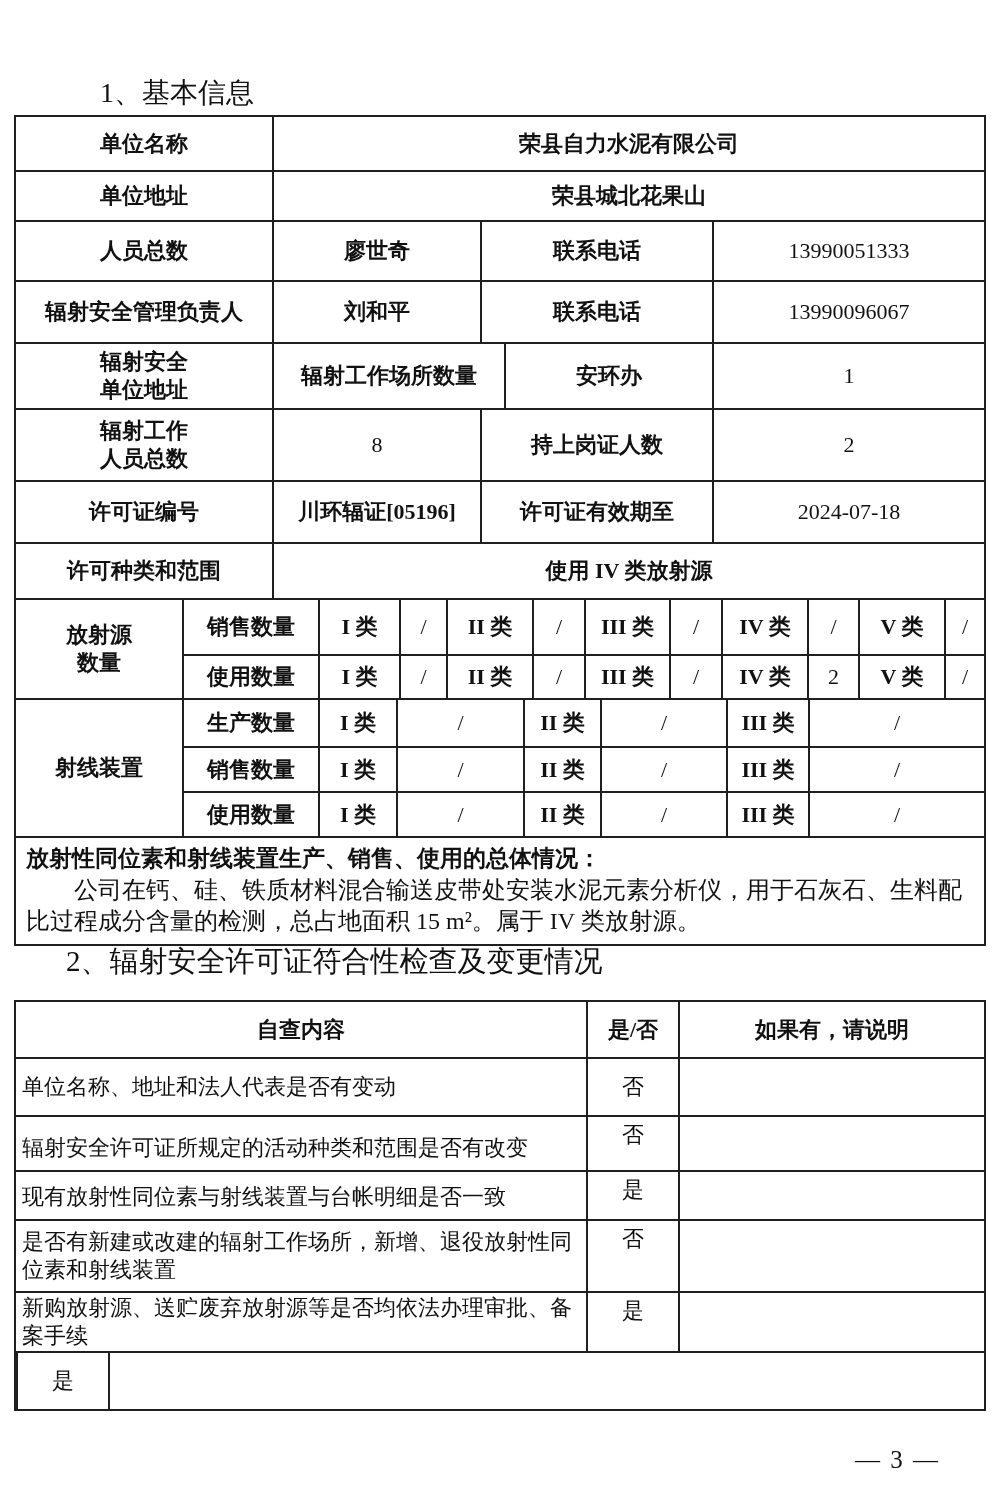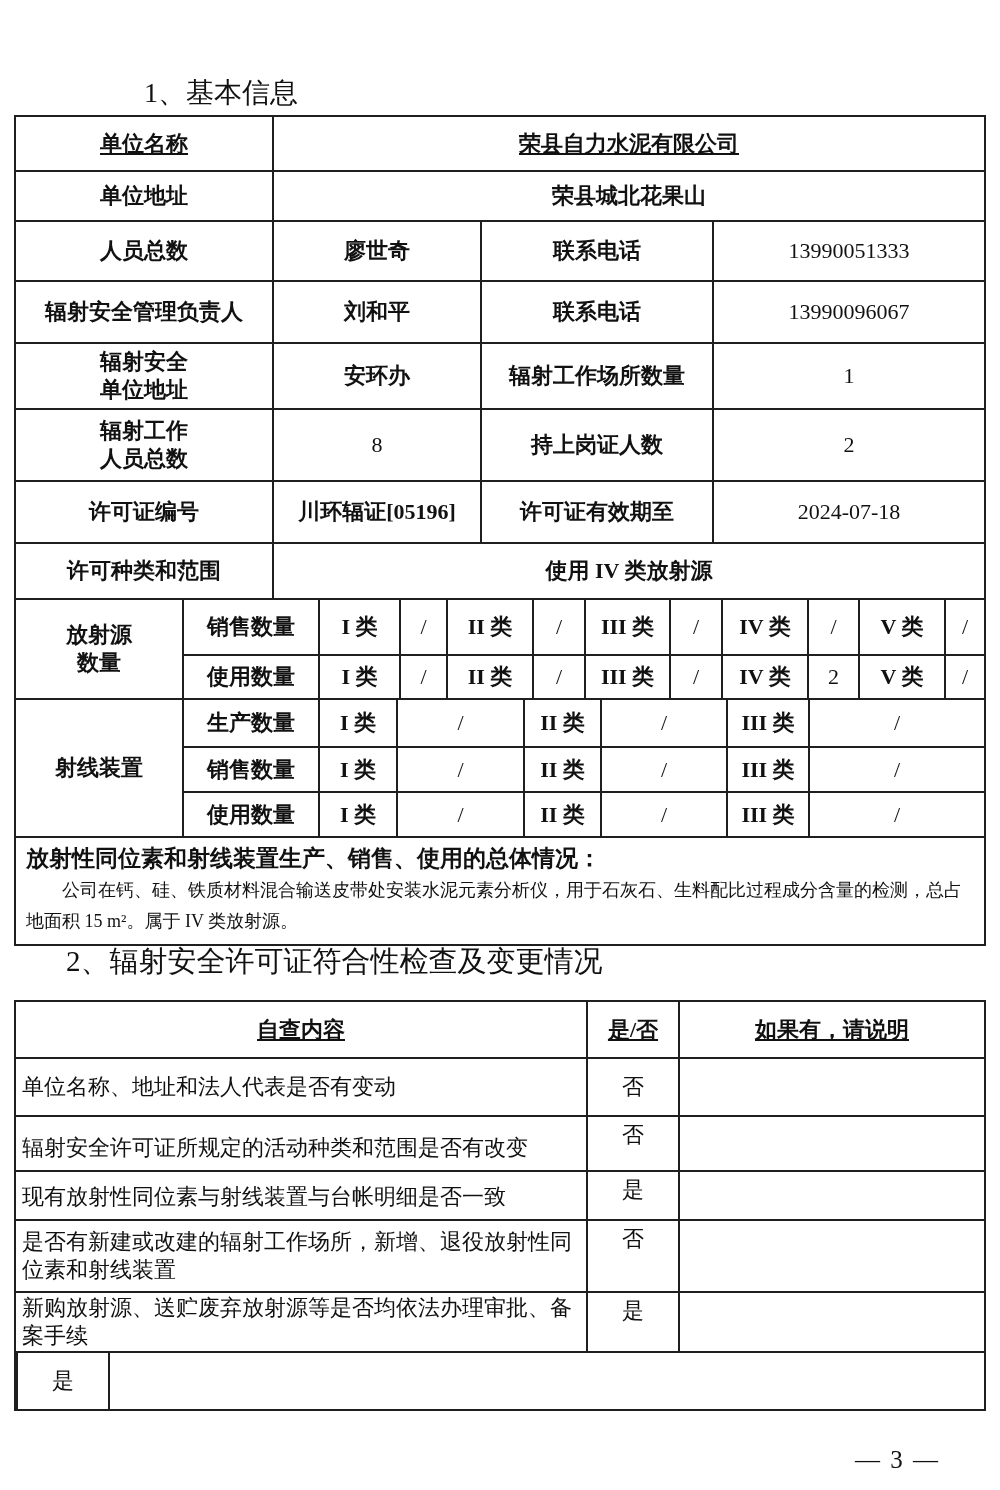--- a/index.html
+++ b/index.html
@@ -9,50 +9,50 @@
   *{box-sizing:border-box;margin:0;padding:0;}
   html,body{background:#ffffff;}
   body{
     width:1000px;height:1490px;
     font-family:"Liberation Serif","DejaVu Serif",serif;
     color:var(--txt);
   }
   .page{position:relative;width:1000px;height:1490px;background:#ffffff;overflow:hidden;}
 
   .title{position:absolute;font-weight:normal;white-space:nowrap;}
-  .t1{left:100px;top:74px;font-size:28px;margin-left:44px;}
+  .t1{left:100px;top:74px;font-size:28px;}
   .t2{left:66px;top:942px;font-size:29px;}
 
   .tbl{position:absolute;width:972px;border:2px solid var(--bd);}
   .tbl1{left:14px;top:115px;}
   .tbl2{left:14px;top:1000px;}
 
   .trow{display:flex;border-top:2px solid var(--bd);width:100%;}
-  .trow.first{border-top:none;text-decoration:underline;}
+  .trow.first{border-top:none;}
 
   .cell{
     display:flex;align-items:center;justify-content:center;
     border-left:2px solid var(--bd);
     font-size:22px;line-height:28px;text-align:center;
     overflow:hidden;flex:none;
   }
   .cell.first{border-left:none;}
   .fx{flex:1 1 auto;}
   .b{font-weight:bold;}
   .col{flex-direction:column;}
 
   
   .grp{flex:1 1 auto;display:flex;flex-direction:column;}
   .grow{display:flex;border-top:2px solid var(--bd);width:100%;}
   .grow.first{border-top:none;}
 
   
   .sumrow{display:block;height:108px;padding:5px 10px 0 10px;border-top:2px solid var(--bd);}
   .sumheading{font-size:23px;font-weight:bold;line-height:32px;text-align:left;}
-  .sumbody{font-size:18px;line-height:31px;text-align:left;text-indent:2em;}
+  .sumbody{font-size:24px;line-height:31px;text-align:left;text-indent:2em;}
 
   
   .q{justify-content:flex-start;text-align:left;padding:0 6px;}
   .qb{align-items:flex-end;padding-bottom:8px;}
   .at{align-items:flex-start;padding-top:4px;}
 
   .footer{
     position:absolute;top:1446px;right:60px;
     font-size:25px;letter-spacing:2px;white-space:nowrap;
   }
@@ -88,22 +88,22 @@
       <div class="cell b" style="width:208px">刘和平</div>
       <div class="cell b" style="width:232px">联系电话</div>
       <div class="cell fx">13990096067</div>
     </div>
 
     <div class="trow" style="height:66px">
       <div class="cell first b col" style="width:256px">
         <div>辐射安全</div>
         <div>单位地址</div>
       </div>
+      <div class="cell b" style="width:232px">辐射工作场所数量</div>
       <div class="cell b" style="width:208px">安环办</div>
-      <div class="cell b" style="width:232px">辐射工作场所数量</div>
       <div class="cell fx">1</div>
     </div>
 
     <div class="trow" style="height:72px">
       <div class="cell first b col" style="width:256px">
         <div>辐射工作</div>
         <div>人员总数</div>
       </div>
       <div class="cell" style="width:208px">8</div>
       <div class="cell b" style="width:232px">持上岗证人数</div>

